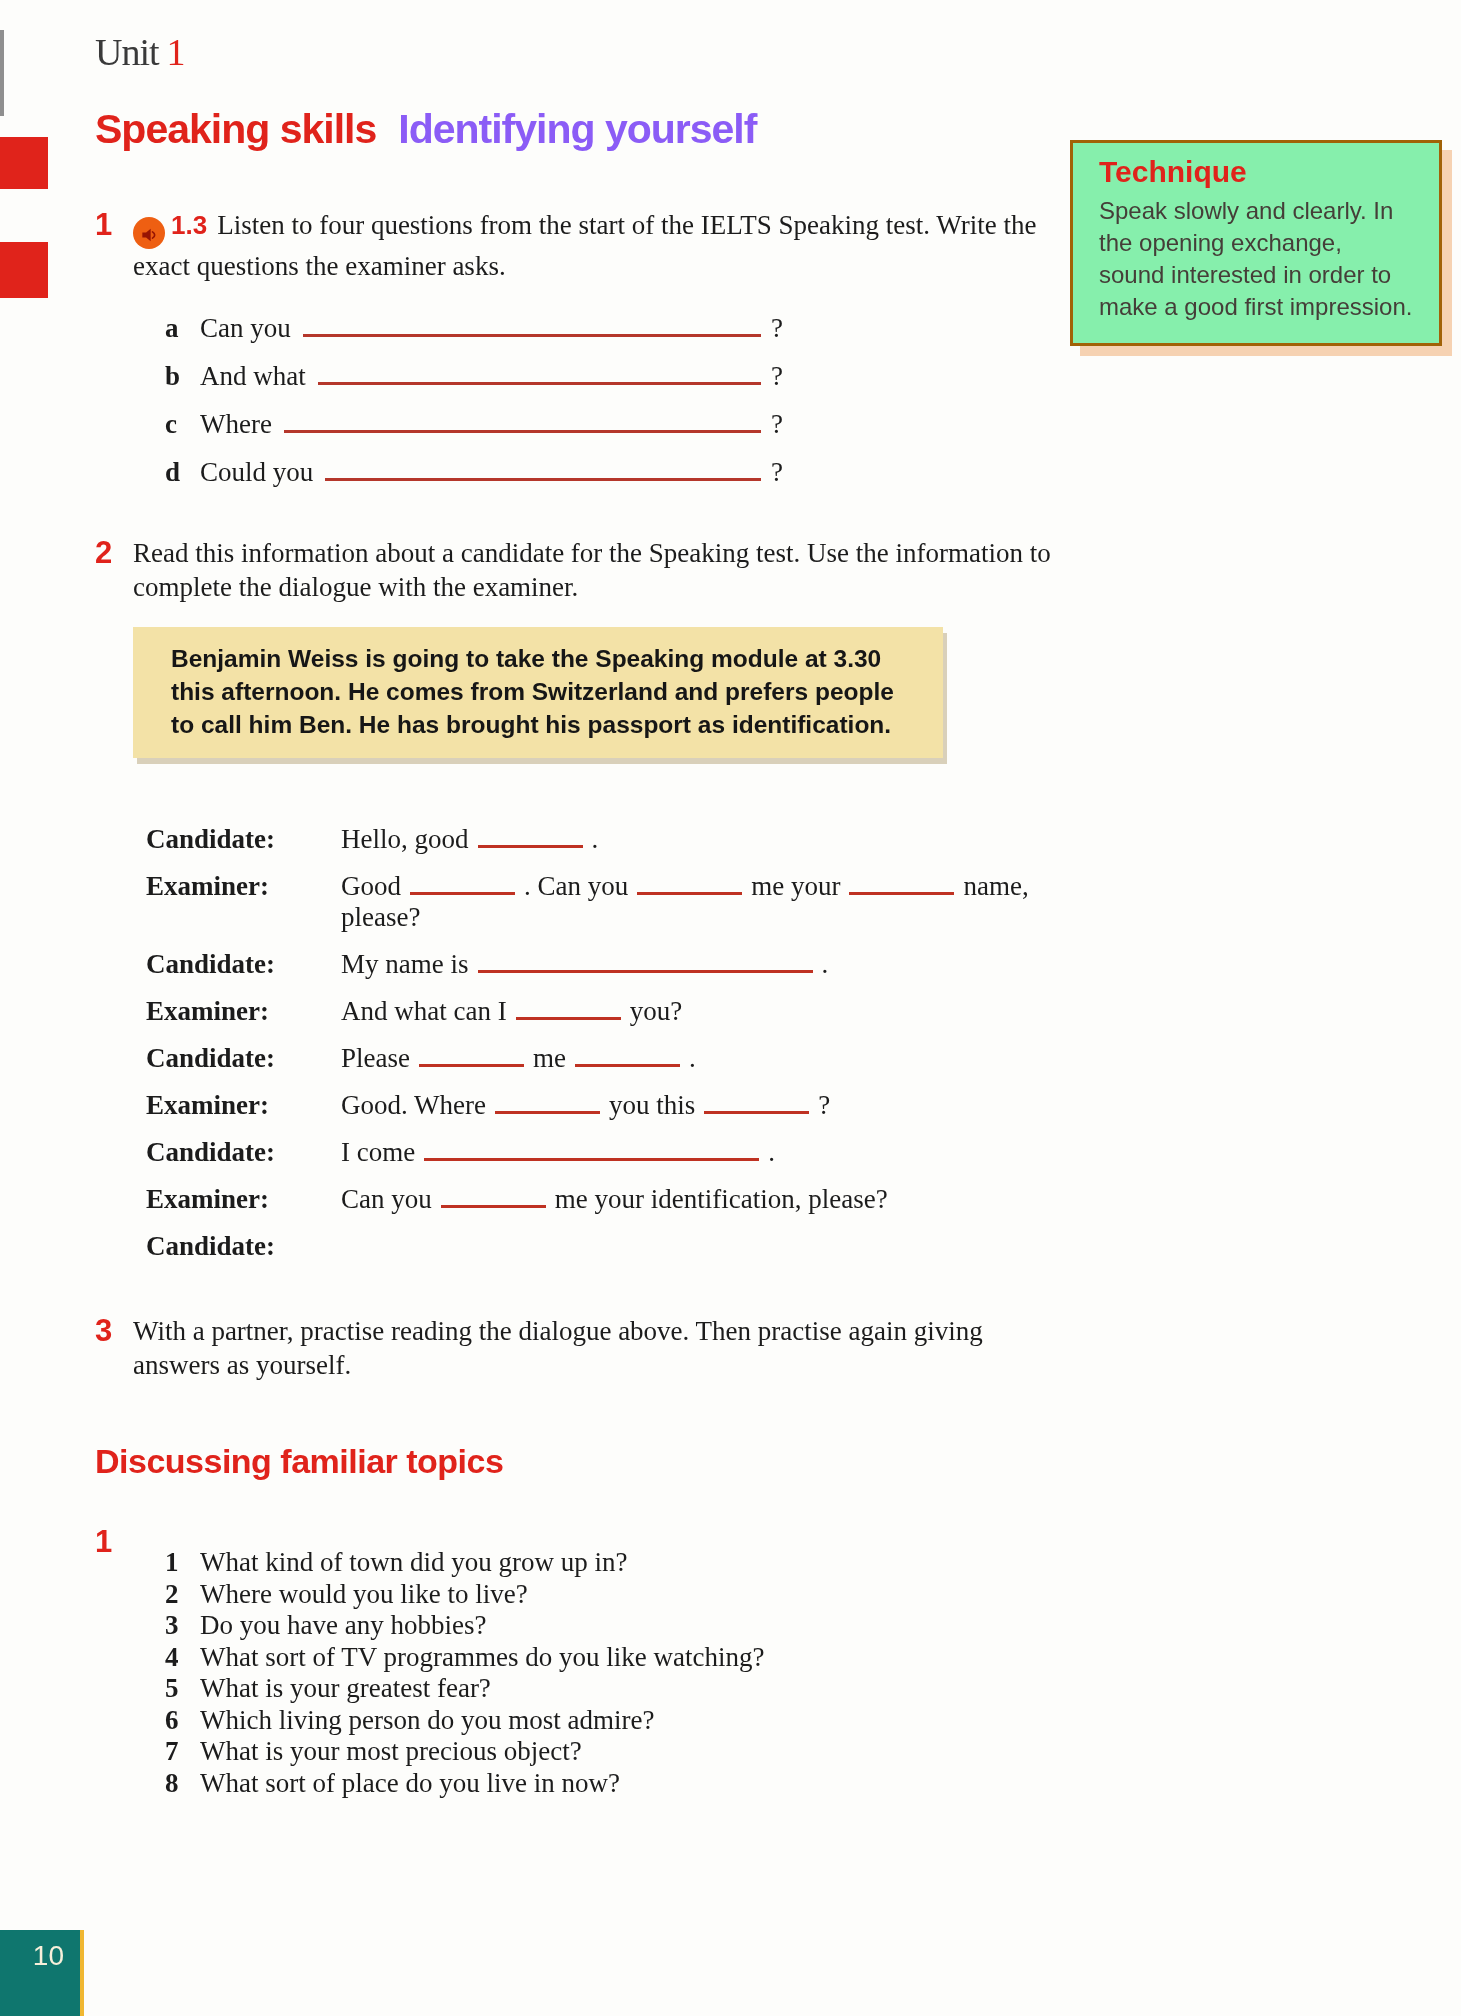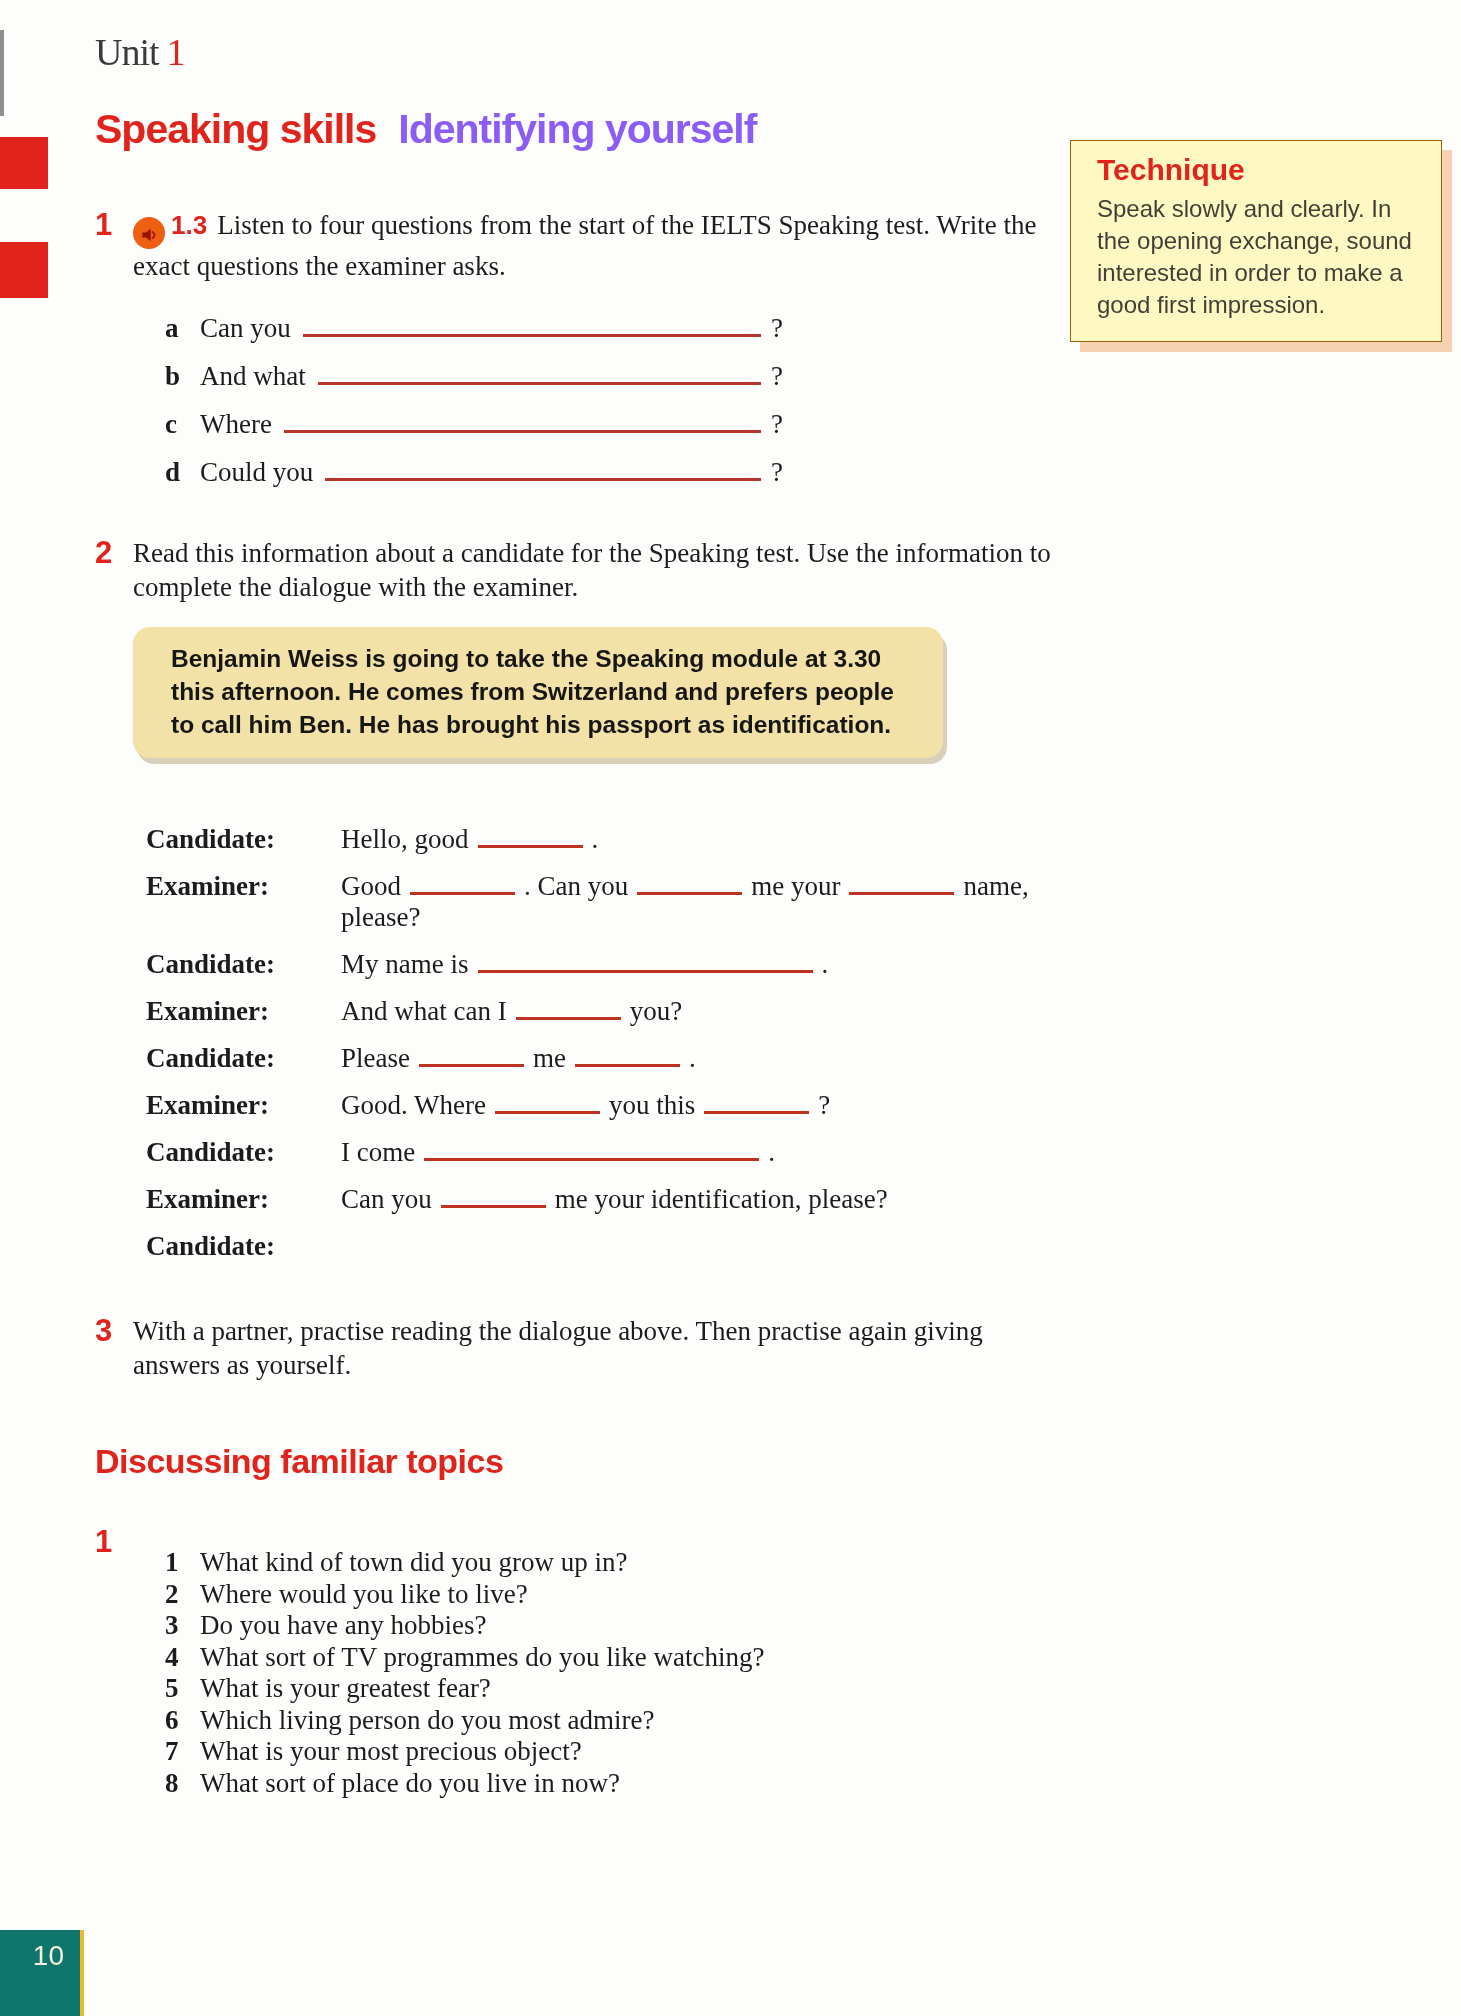--- a/index.html
+++ b/index.html
@@ -54,21 +54,21 @@
   .q-stem{white-space:nowrap;}
   .fill-line{flex:1 1 auto;border-bottom:3px solid #b5372b;height:20px;margin:0 10px 0 12px;}
   .q-end{white-space:nowrap;}
   
   .info-box{
     margin-top:23px;width:810px;box-sizing:border-box;
     background:#f3e2a7;
     box-shadow:4px 6px 0 #d9d0ba;
     padding:15px 28px 17px 38px;
     font-family:"Liberation Sans", sans-serif;font-weight:bold;
-    font-size:24.5px;line-height:33px;color:#161616;border-radius:17px;
+    font-size:24.5px;line-height:33px;color:#161616;
   }
   
   .dialogue{margin:66px 0 0 13px;}
   .d-row{display:grid;grid-template-columns:195px 1fr;line-height:31px;margin-bottom:16px;font-size:27px;}
   .d-speaker{font-weight:bold;}
   .d-line .seg{margin-right:9px;}
   .d-line .blank{display:inline-block;border-bottom:3px solid #bf3222;height:19px;margin-right:9px;vertical-align:baseline;}
   .d-line .blank-sm{width:105px;}
   .d-line .blank-lg{width:335px;}
   
@@ -76,21 +76,21 @@
     margin-top:60px;font-family:"Liberation Sans", sans-serif;font-weight:bold;
     font-size:34px;color:#e0231b;letter-spacing:-0.5px;
   }
   .dex1{margin-top:44px;}
   .num-list{margin:22px 0 0 32px;}
   .n-row{display:grid;grid-template-columns:35px 1fr;font-size:27px;line-height:31.5px;}
   .n-num{font-weight:bold;}
   
   .technique-box{
     position:absolute;left:1070px;top:140px;width:372px;box-sizing:border-box;
-    background:#fef9c3;border:1px solid #a16207;
+    background:#86efac;border:3px solid #a16207;
     box-shadow:10px 10px 0 #f6d2b2;
     padding:12px 26px 20px 26px;
     font-family:"Liberation Sans", sans-serif;
   }
   .technique-title{font-size:30px;font-weight:bold;color:#e0231b;margin:0 0 6px 0;}
   .technique-body{font-size:24px;line-height:32px;color:#453e38;margin:0;}
 </style>
 </head>
 <body>
 

